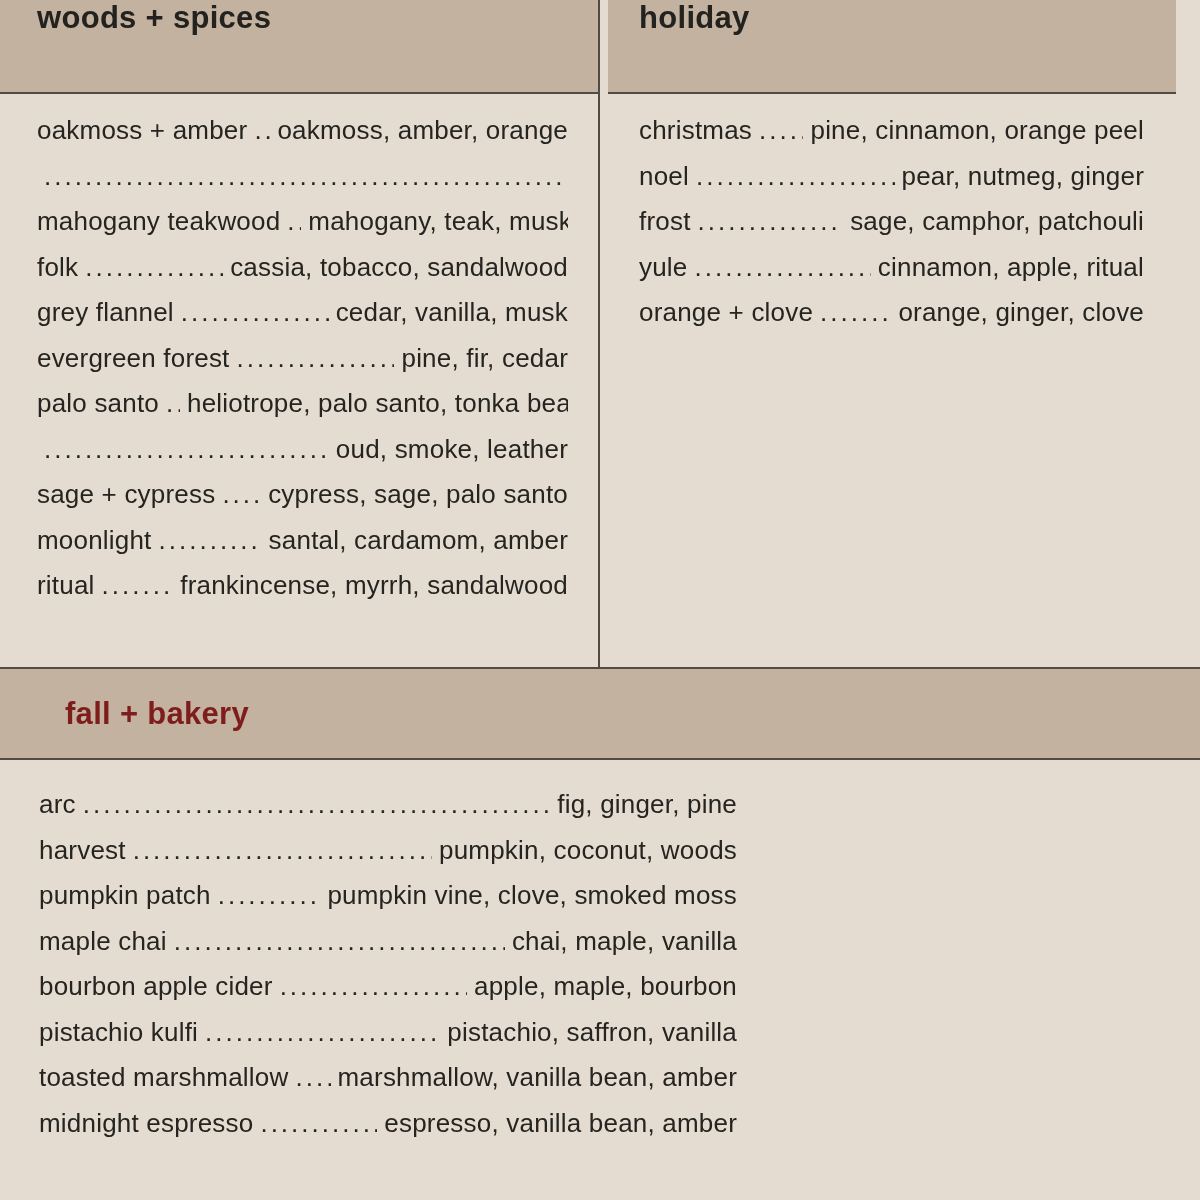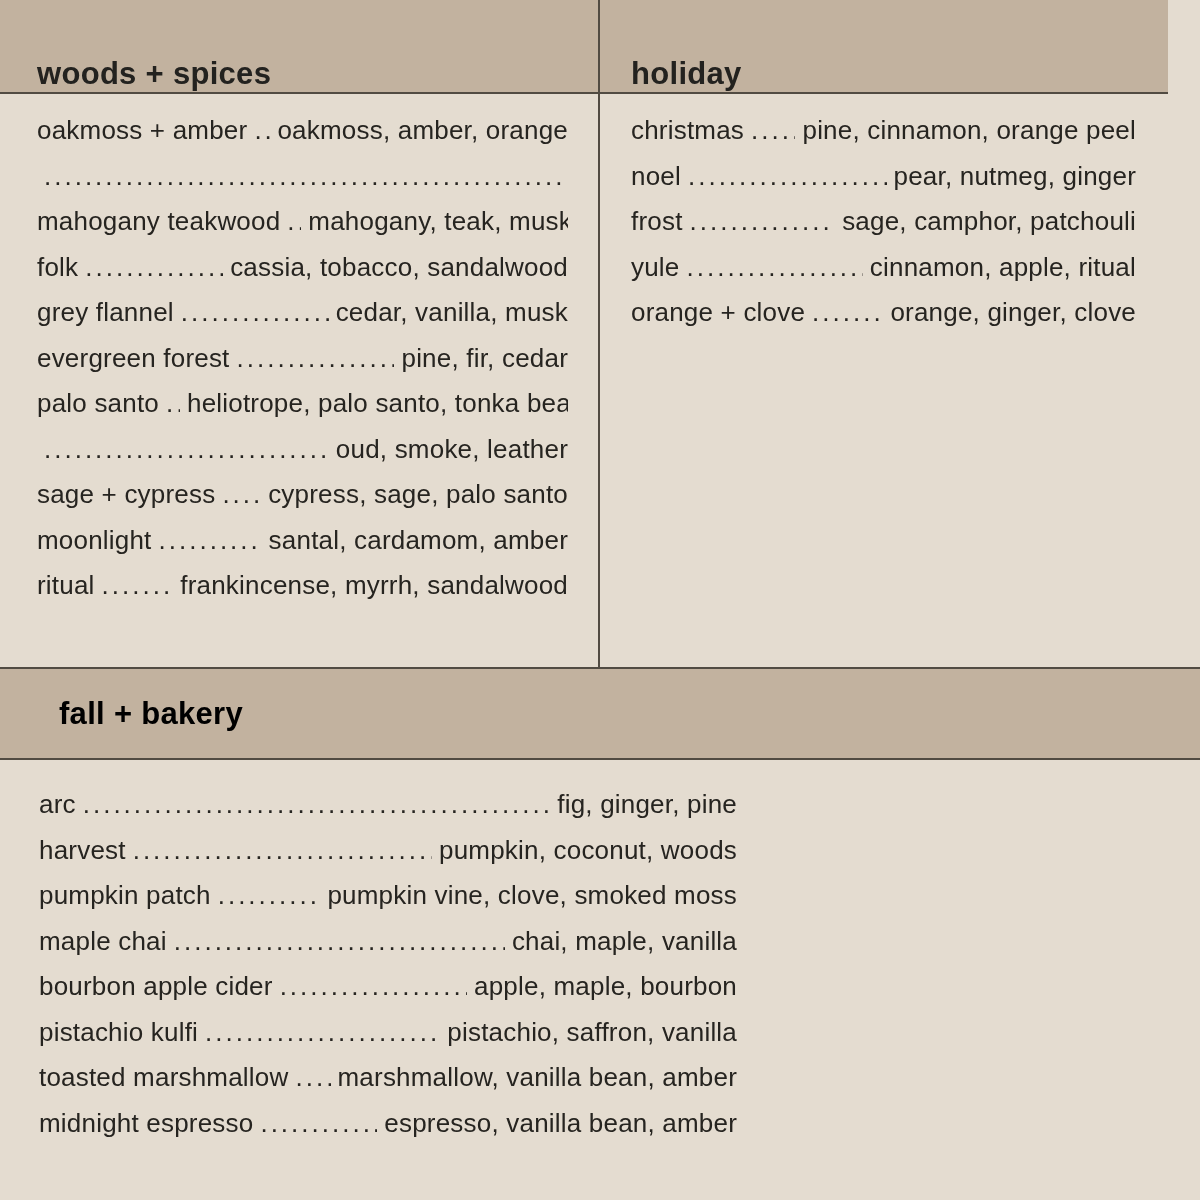--- a/index.html
+++ b/index.html
@@ -8,52 +8,52 @@
     font-family: "Liberation Sans", "DejaVu Sans", sans-serif;
     background: #e4dcd0;
     overflow: hidden;
   }
   .page { width: 1200px; height: 1200px; position: relative; }
 
   
   .top-row { display: flex; height: 667px; }
   .col { box-sizing: border-box; }
   .col.left  { width: 600px; border-right: 2px solid #514b42; }
-  .col.right { width: 568px; }
+  .col.right { width: 568px; margin-left: 8px; }
 
   
   .band {
     box-sizing: border-box;
     height: 94px;
     background: #c2b29f;
     border-bottom: 2px solid #514b42;
-    display: flex; align-items: flex-end;
+    display: flex; align-items: flex-start;
   }
   .band h2 {
     margin: 0;
     font-size: 31px;
     font-weight: 700;
     letter-spacing: 0.3px;
     color: #23221f;
   }
   .col.left  .band h2 { padding-left: 37px; }
   .col.right .band h2 { padding-left: 31px; }
 
   .bottom-band {
     box-sizing: border-box;
     height: 93px;
     background: #c2b29f;
     border-top: 2px solid #514b42;
     border-bottom: 2px solid #514b42;
     display: flex; align-items: center;
   }
   .bottom-band h2 {
-    margin: 0; padding-left: 59px;
+    margin: 6px; padding-left: 59px;
     font-size: 31px; font-weight: 700; letter-spacing: 0.3px;
-    color: #000000;
+    color: #7f1d1d;
   }
 
   
   .list {
     list-style: none; margin: 0;
     font-size: 26px; font-weight: 500;
     color: #262420; letter-spacing: 0.2px;
   }
   .col.left  .list { padding: 14px 30px 0 37px; }
   .col.right .list { padding: 14px 32px 0 31px; }

